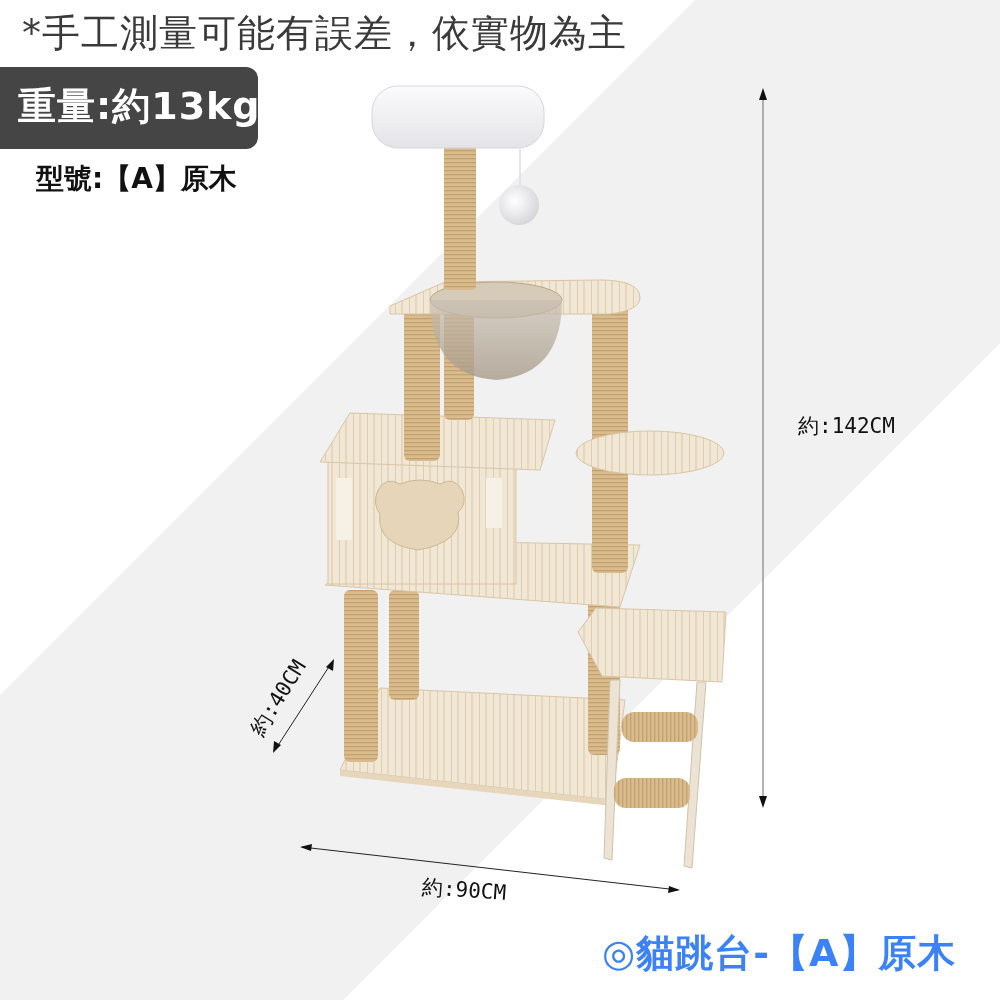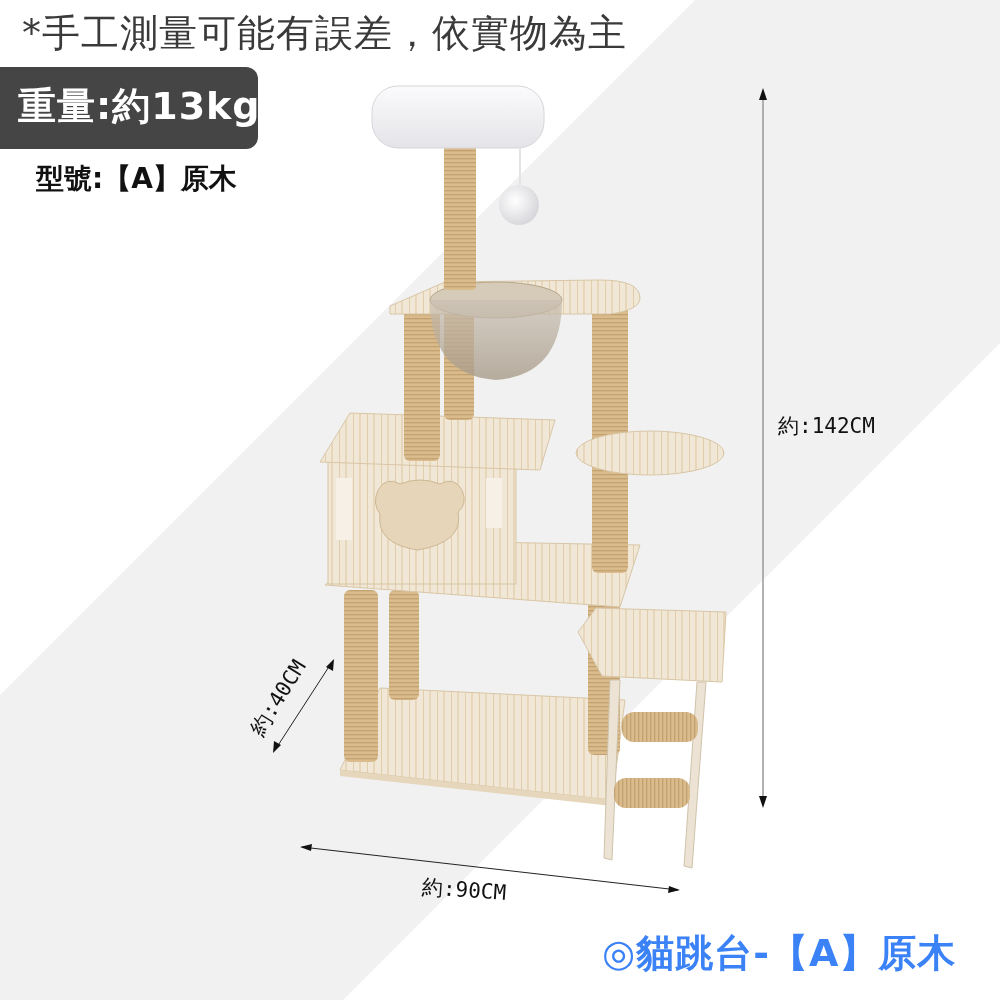--- a/index.html
+++ b/index.html
@@ -3,21 +3,21 @@
 <meta charset="utf-8">
 <style>
   html, body { margin:0; padding:0; }
   body { width:1000px; height:1000px; position:relative; overflow:hidden; background:#ffffff; font-family:"DejaVu Sans", sans-serif; }
   .bg-band { position:absolute; left:0; top:0; width:1000px; height:1000px; }
   .note { position:absolute; left:22px; top:8px; font-size:38px; color:#3a3a3a; letter-spacing:1px; white-space:nowrap; }
   .weight-box { position:absolute; left:0; top:67px; width:258px; height:82px; background:#454545; border-radius:0 12px 12px 0; }
   .weight-text { position:absolute; left:18px; top:14px; font-size:38px; color:#ffffff; font-weight:bold; white-space:nowrap; letter-spacing:1px; }
   .model { position:absolute; left:12px; top:160px; font-size:28px; color:#111; font-weight:bold; white-space:nowrap;margin-left:24px; }
   .dim { position:absolute; font-family:"DejaVu Sans Mono", monospace; font-size:21px; color:#111; white-space:nowrap; }
-  .dim-h { left:778px; top:412px; }
+  .dim-h { left:798px; top:412px; }
   .dim-w { left:422px; top:873px; transform:rotate(4deg); transform-origin:left center; }
   .dim-d { left:244px; top:726px; transform:rotate(-58deg); transform-origin:left top; }
   .caption { position:absolute; left:602px; top:928px; font-size:38px; color:#3b82f6; font-weight:bold; white-space:nowrap; letter-spacing:1px; }
   .product { position:absolute; left:0; top:0; width:1000px; height:1000px; }
 </style>
 </head>
 <body>
 
 <svg class="bg-band" viewBox="0 0 1000 1000" xmlns="http://www.w3.org/2000/svg">
   <polygon points="695,0 1000,0 1000,343 343,1000 0,1000 0,695" fill="#f1f1f1"></polygon>

